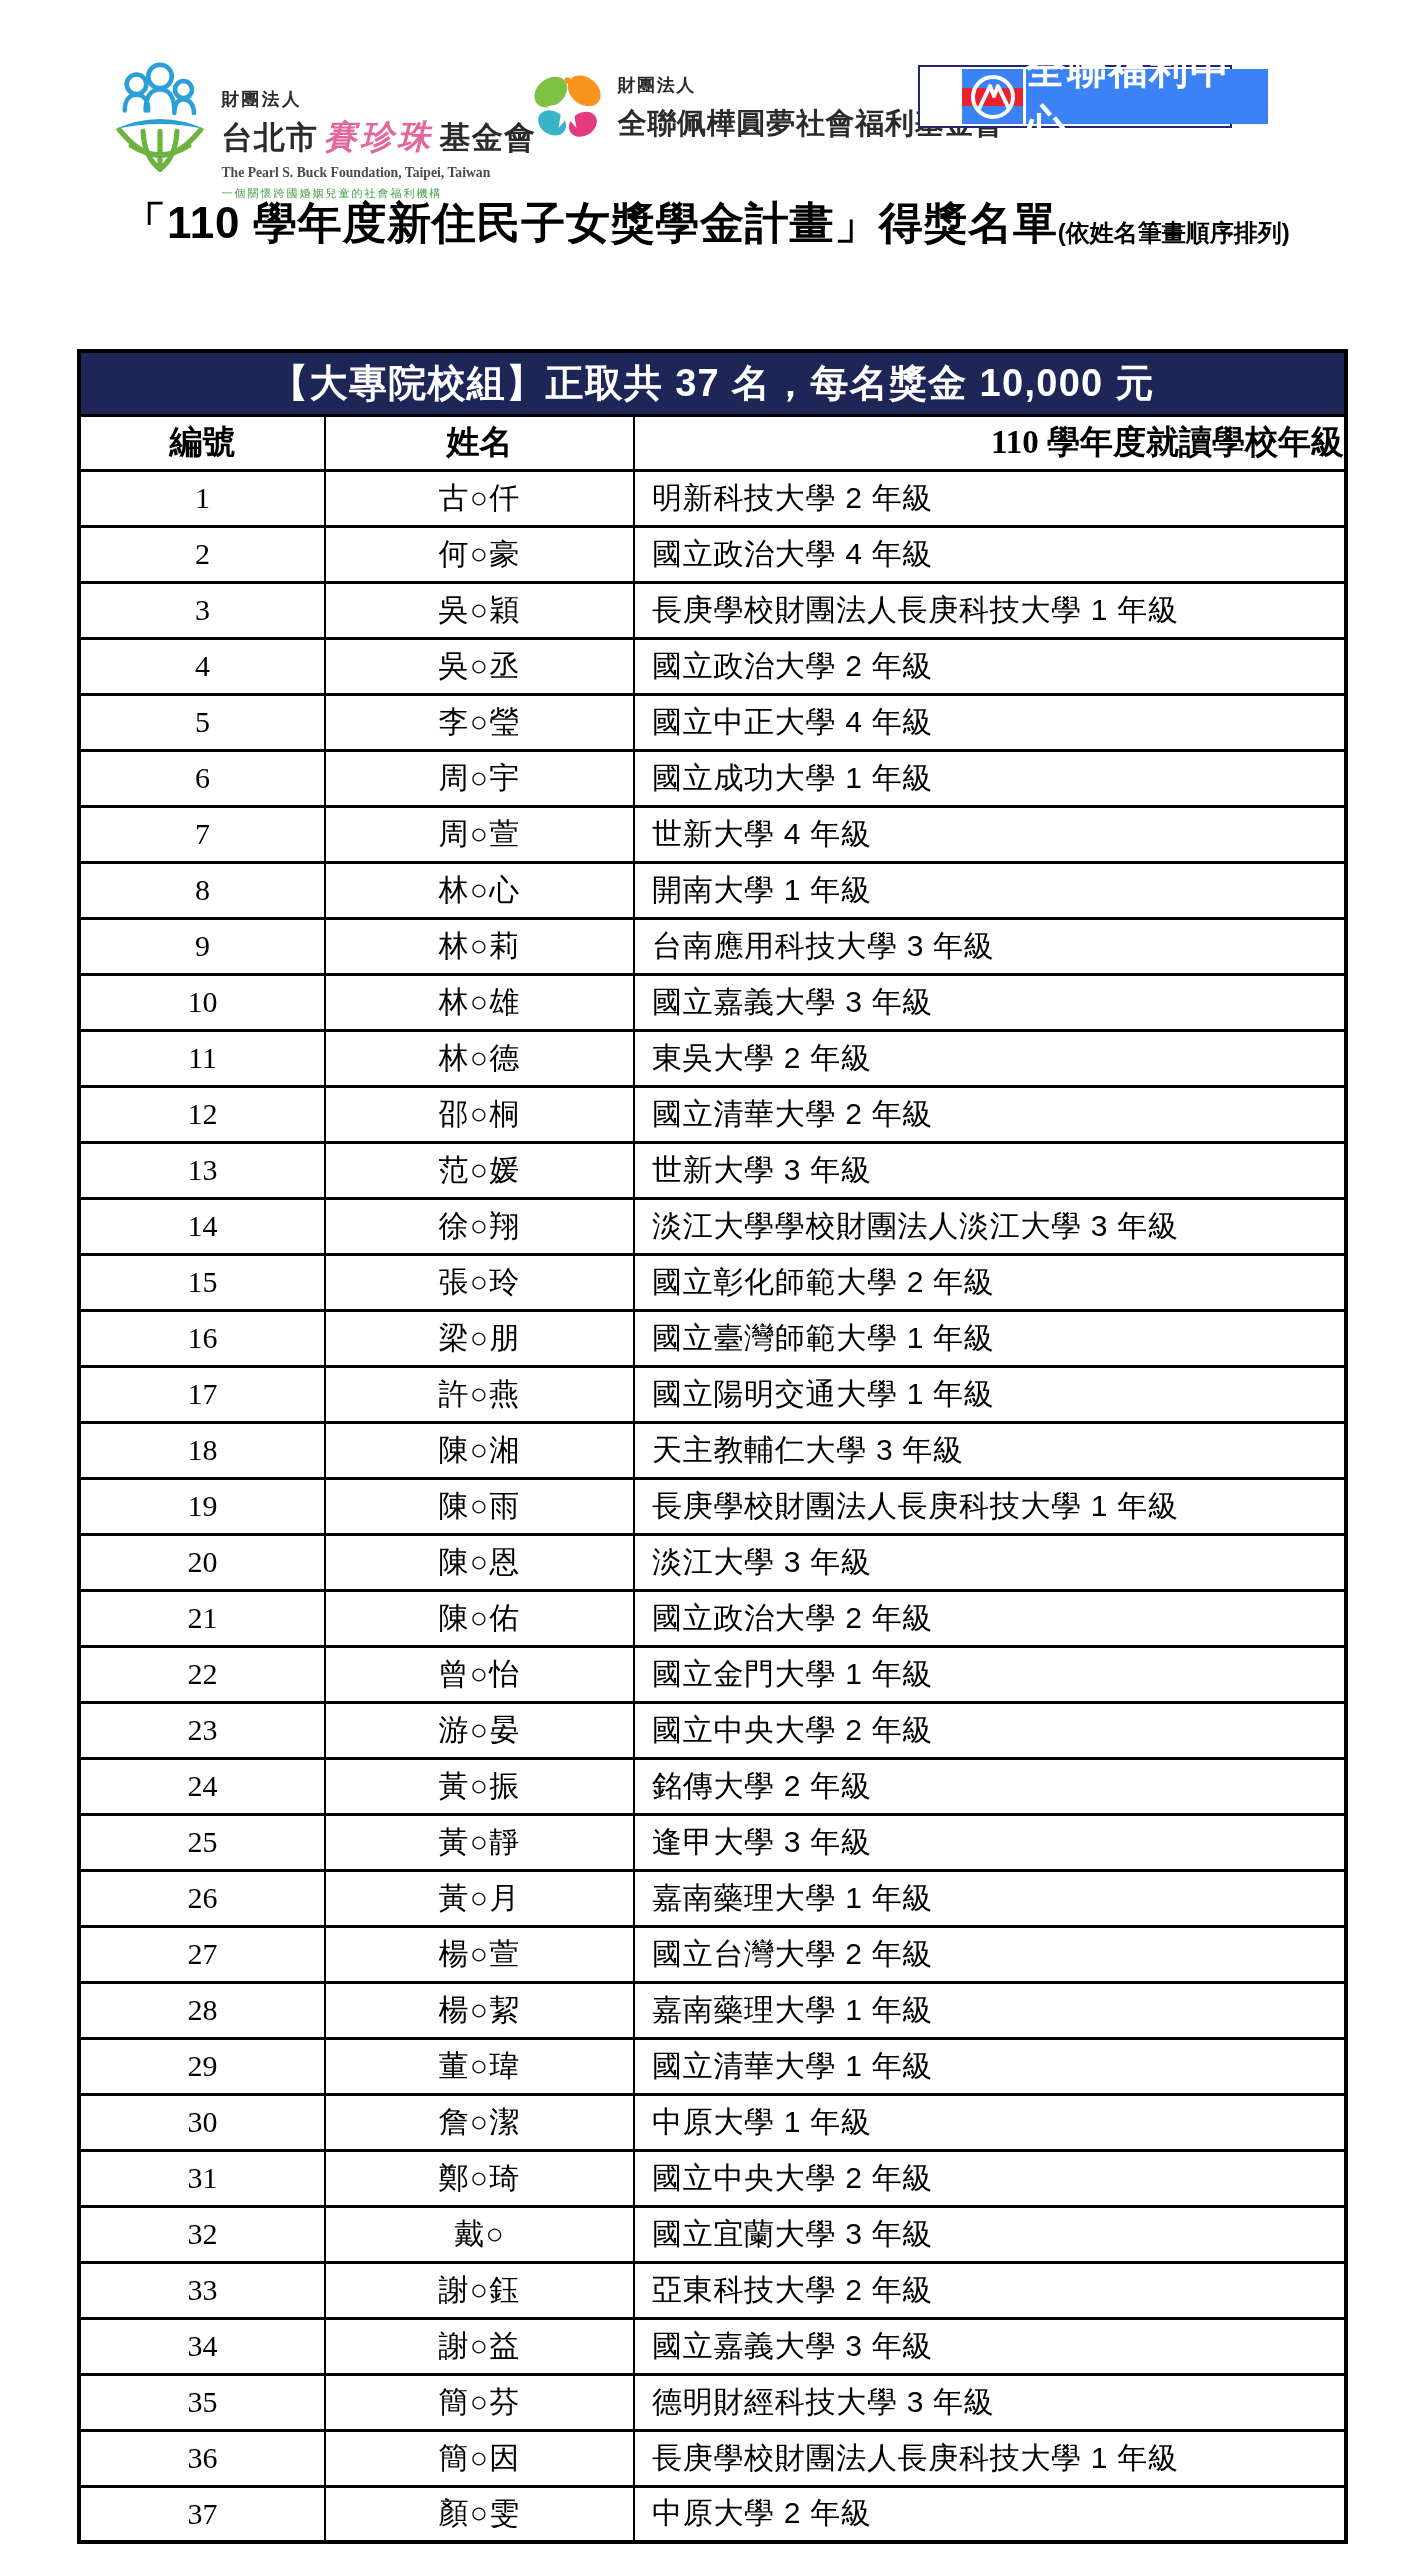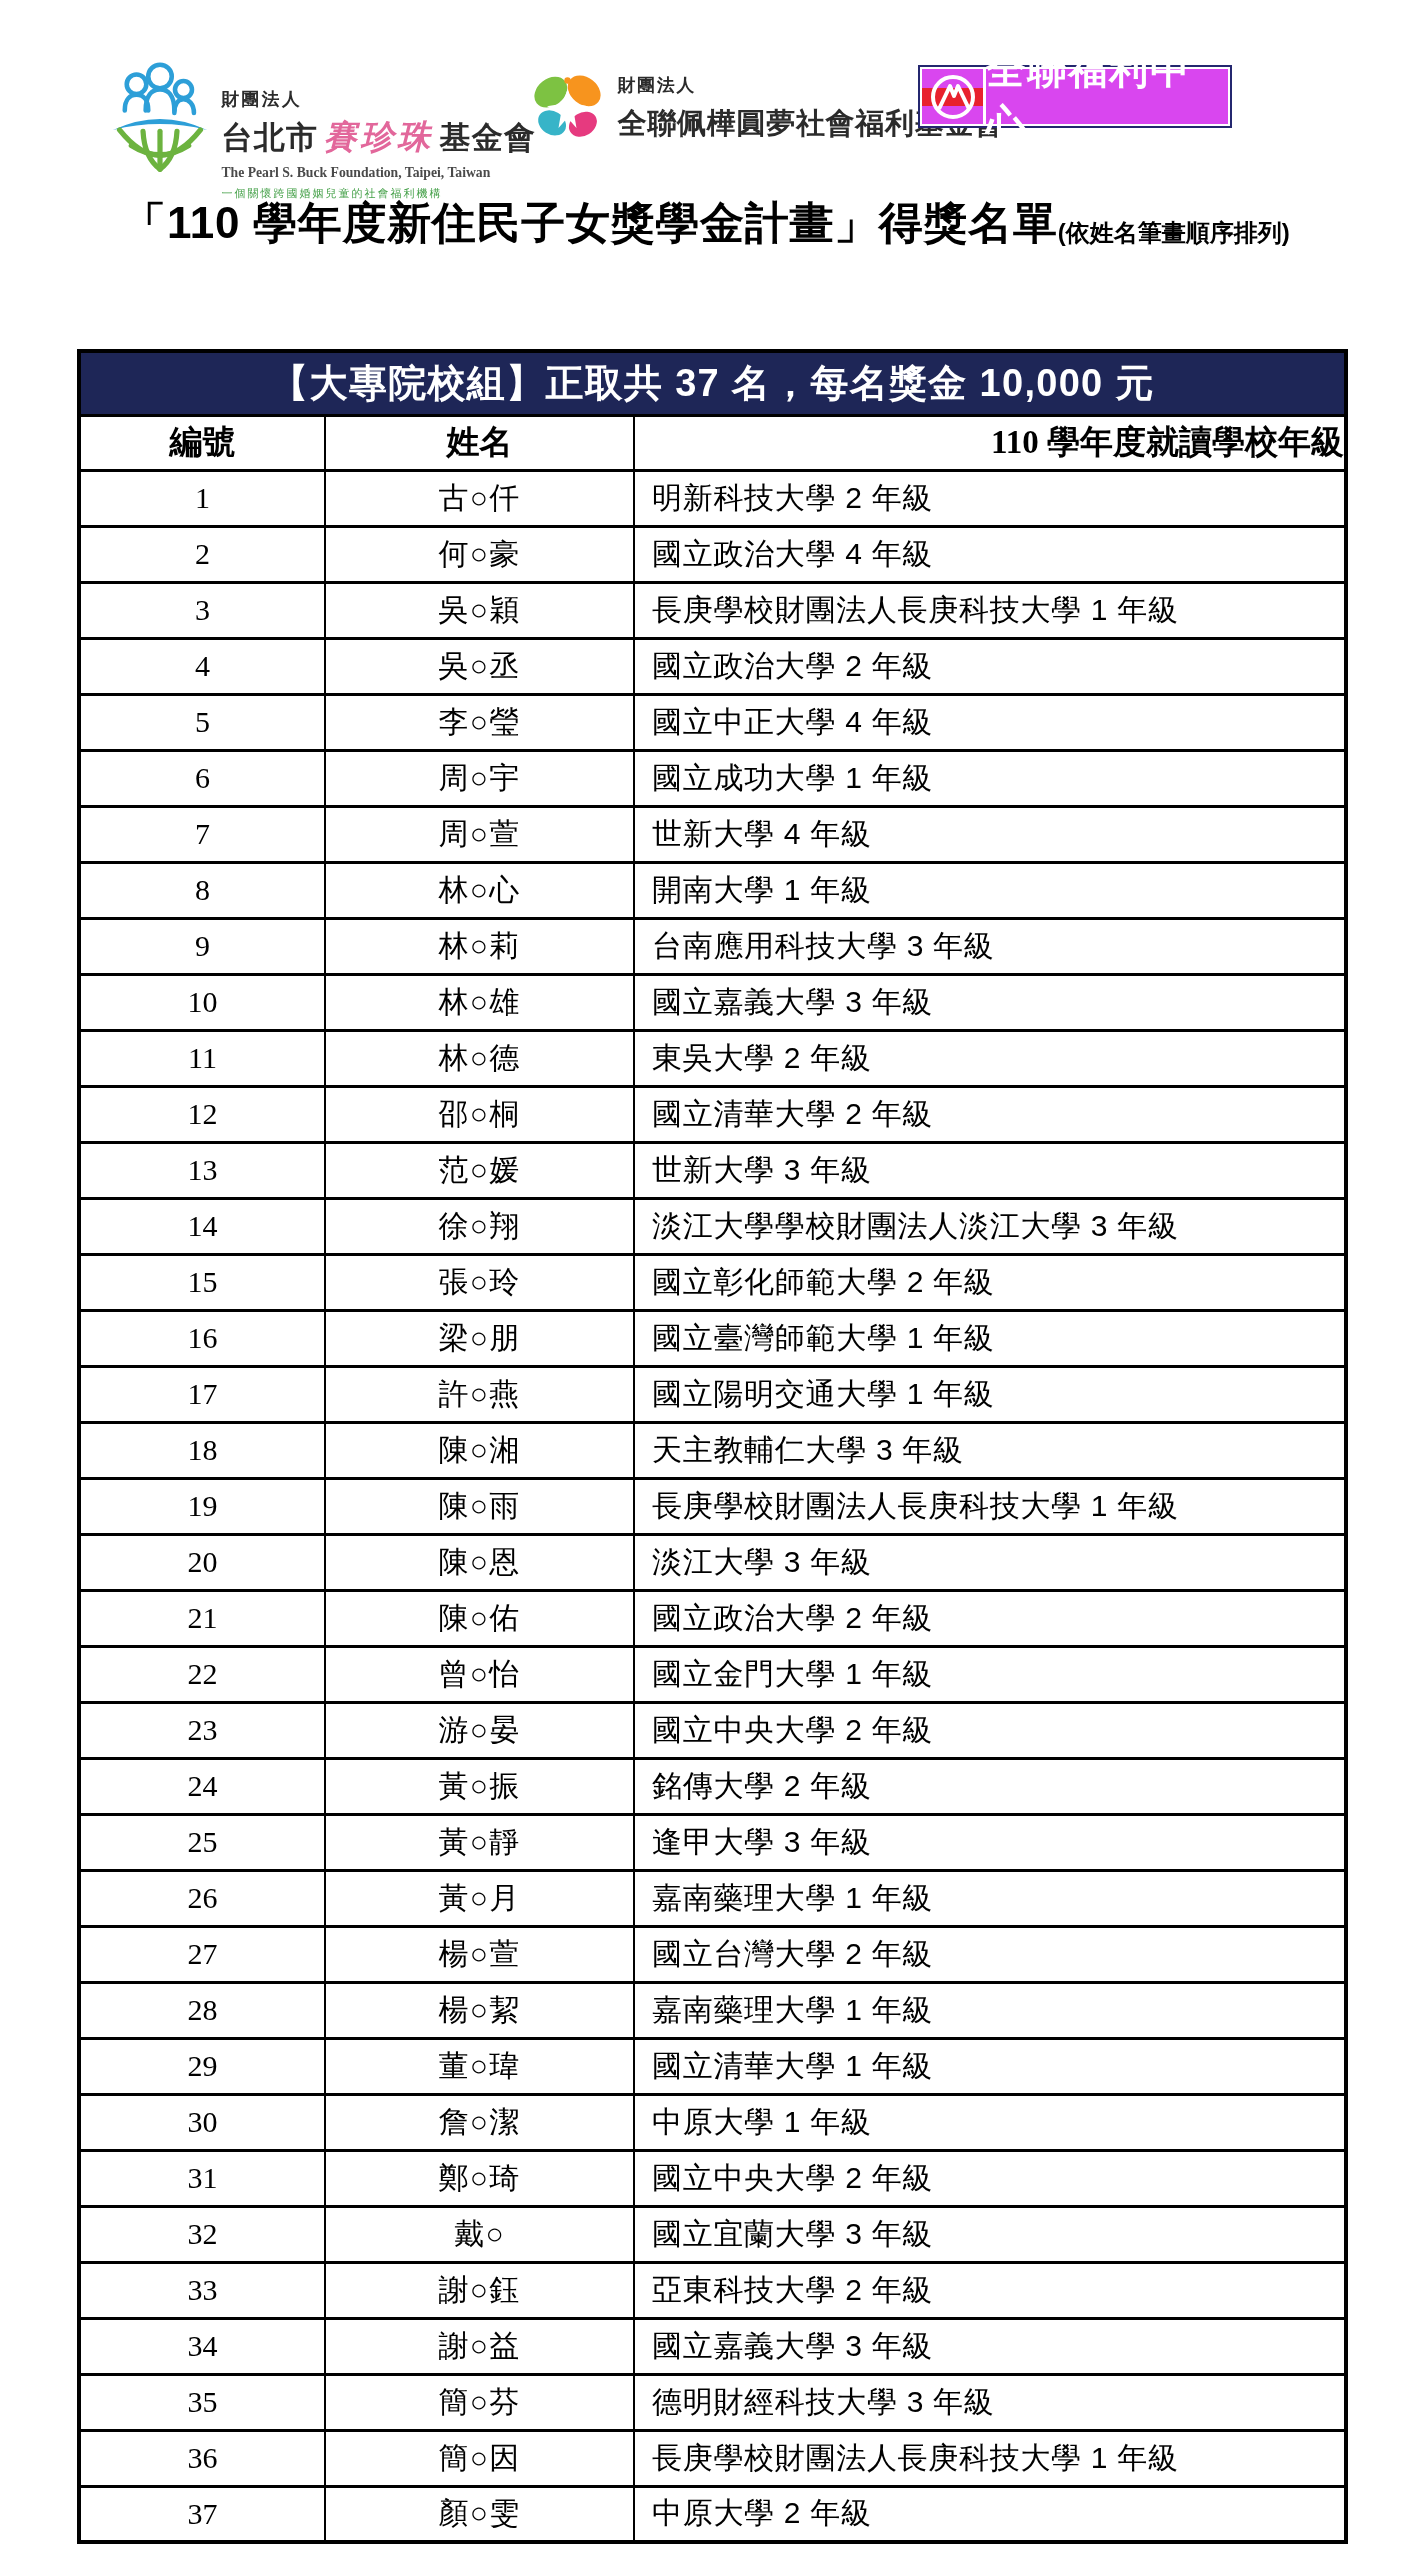--- a/index.html
+++ b/index.html
@@ -24,21 +24,21 @@
   .logo-dream { position:absolute; left:529px; top:64px; display:flex; }
   .dream-mark { width:77px; height:77px; margin-top:5.2px; }
   .dream-text { margin-left:11.7px; margin-top:9px; }
   .dream-orgtype { font-size:17.6px; font-weight:bold; color:#2b2b2b; letter-spacing:2px; }
   .dream-name { margin-top:6.5px; font-size:29px; font-weight:bold; color:#2b2b2b; letter-spacing:0.7px; }
 
   .logo-pxmart {
     position:absolute; left:918px; top:65px; width:314px; height:63px;
     border:2px solid #24276f; background:#ffffff; padding:2px;
   }
-  .px-inner { width:100%; height:100%; background:#d946ef; display:flex; align-items:stretch; }
+  .px-inner { width:100%; height:100%; background:#3b82f6; display:flex; align-items:stretch;margin-left:40px; }
   .px-emblem { position:relative; width:61px; flex:0 0 61px; }
   .px-redstripe { position:absolute; left:0; top:50%; margin-top:-9px; width:100%; height:18px; background:#e8212e; }
   .px-circle { position:absolute; left:50%; top:50%; transform:translate(-50%,-50%); }
   .px-divider { width:3.3px; background:#ffffff; flex:0 0 3.3px; }
   .px-name {
     flex:1; display:flex; align-items:center; justify-content:center;
     color:#ffffff; font-size:39px; font-weight:bold; letter-spacing:2px;
   }
 
   

